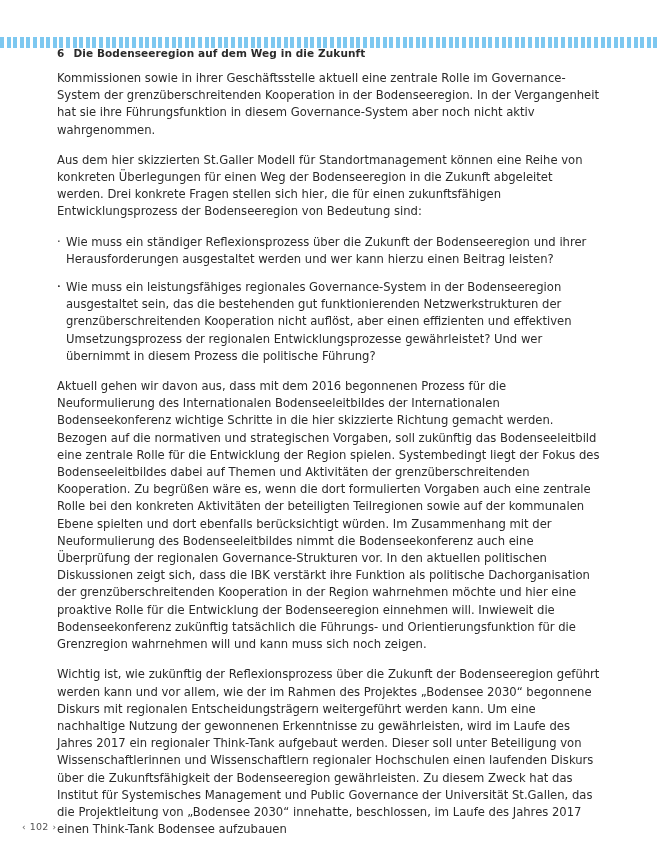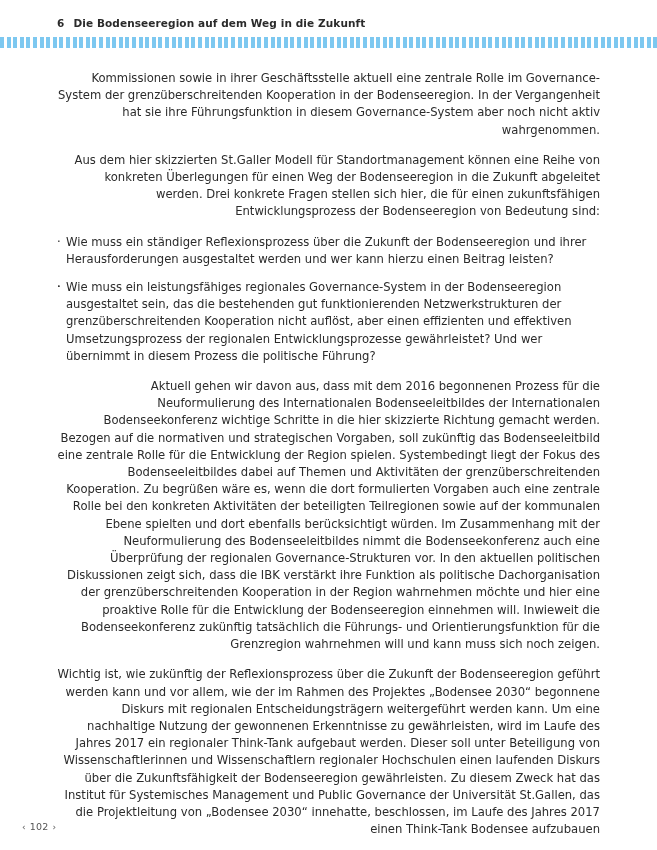--- a/index.html
+++ b/index.html
@@ -39,20 +39,21 @@
     font-weight: bold;
     color: #2b2b2b;
     letter-spacing: 0.1px;
   }
   .header-title {
     font-size: 10.5px;
     font-weight: bold;
     color: #2b2b2b;
     margin-left: 9px;
     letter-spacing: 0.1px;
+    margin-top: 30px;
   }
 
   
   .rule {
     position: absolute;
     top: 37px;
     left: 0;
     width: 657px;
     height: 11px;
     background-image: repeating-linear-gradient(
@@ -69,21 +70,21 @@
     position: absolute;
     top: 70px;
     left: 57px;
     width: 543px;
   }
 
   p.para {
     margin: 0 0 13px 0;
     font-size: 11.6px;
     line-height: 17.2px;
-    text-align: right;
+    text-align: left;
     color: #2b2b2b;
     hyphens: none;
   }
   p.para:last-child { margin-bottom: 0; }
 
   .gap-before { margin-top: 6px; }
 
   ul.bullets {
     list-style: none;
     margin: 0 0 13px 0;

